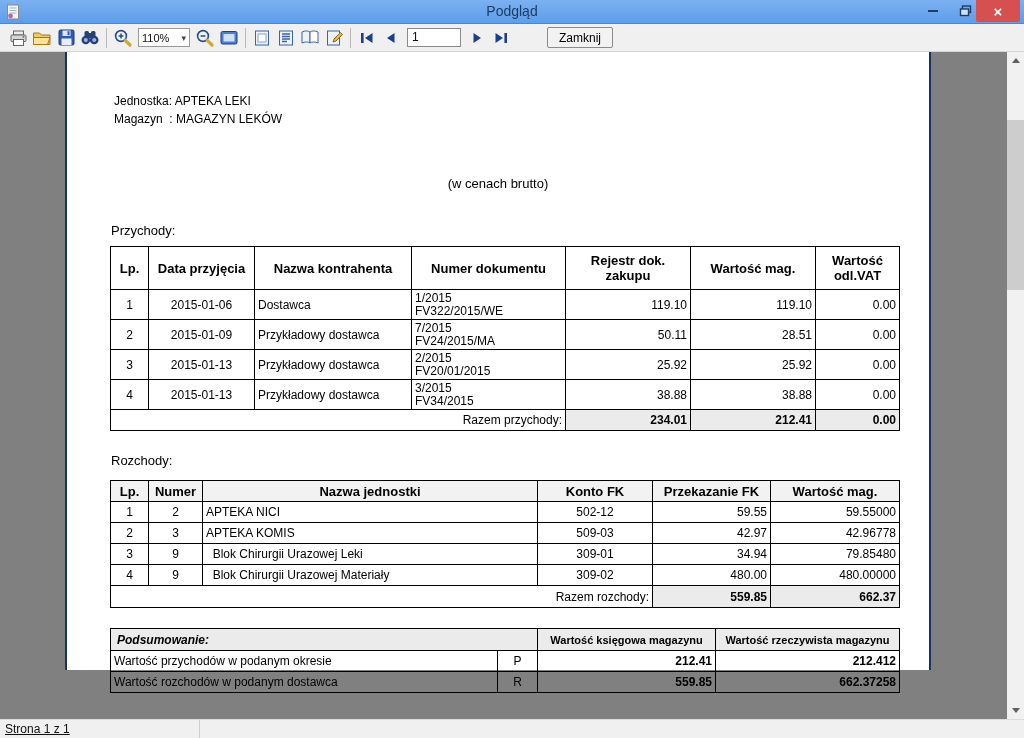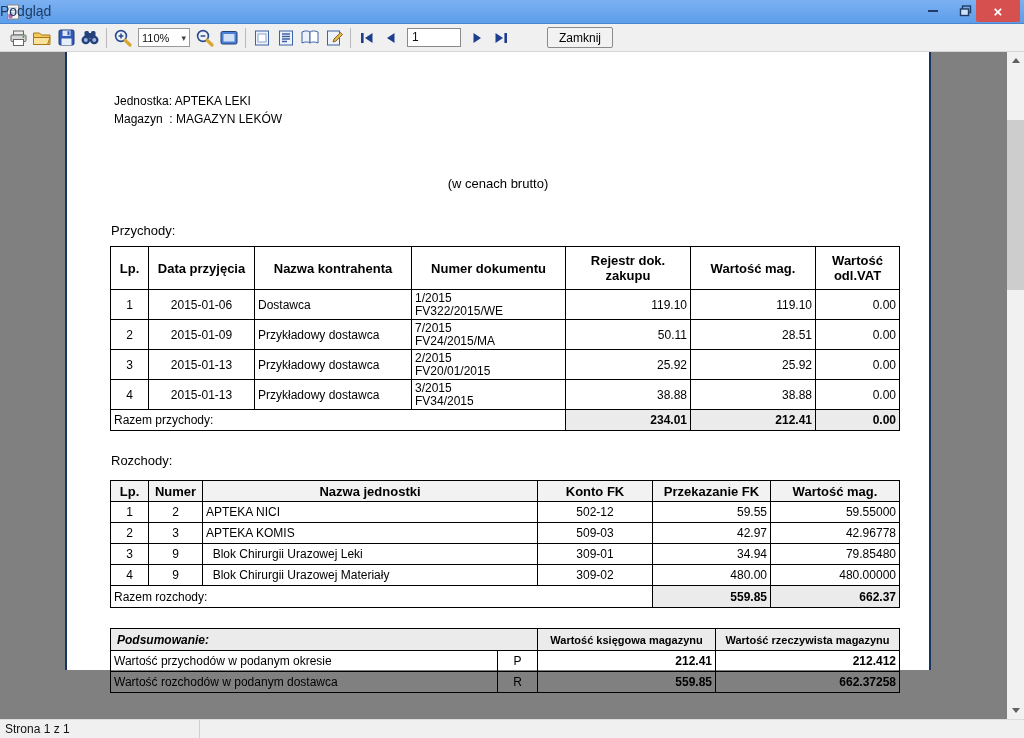--- a/index.html
+++ b/index.html
@@ -9,21 +9,21 @@
     font-family:"Liberation Sans", sans-serif; background:#f0f0f0;
   }
   
   .titlebar {
     position:absolute; left:0; top:0; width:1024px; height:24px;
     background:linear-gradient(#7cb1f2, #5d9dea);
     border-bottom:1px solid #4a86cf;
   }
   .app-icon { position:absolute; left:5px; top:4px; width:16px; height:16px; }
   .title-text {
-    position:absolute; left:0; right:0; top:3px; 
+    position:absolute; left:0; right:0; top:3px; text-align:center;
     font-size:14px; color:#1e3c64;
   }
   .winbtn { position:absolute; top:0; height:22px; display:flex; align-items:center; justify-content:center; }
   .btn-min { right:76px; width:30px; }
   .btn-min .bar { width:10px; height:2px; background:#1e3c64; }
   .btn-max { right:44px; width:30px; }
   .btn-close {
     right:4px; width:44px; background:#d75050; border-radius:0 0 2px 2px;
     color:#fff; font-size:15px; font-weight:bold;
   }
@@ -66,21 +66,21 @@
   .section-label { font-size:13px; }
   
   table.rpt { border-collapse:collapse; table-layout:fixed; position:absolute; }
   table.rpt td, table.rpt th { border:1px solid #000; font-size:12px; padding:1px 3px; overflow:hidden; }
   table.rpt th { font-weight:bold; text-align:center; white-space:pre-line; font-size:13px; }
   td.c { text-align:center; }
   td.l { text-align:left; }
   td.r { text-align:right; }
   td.pre { white-space:pre-wrap; font-size:11px; line-height:13px; }
   tr.hdr2 th { background:#f2f2f2; }
-  td.tot-label { border:none; background:transparent; text-align:left; font-size:13px; padding-right:6px; }
+  td.tot-label { border:none; background:transparent; text-align:right; font-size:13px; padding-right:6px; }
   td.totcell { background:#ebebeb; font-weight:bold; font-size:13px; border-width:2px; }
   table.sum th { background:#ebebeb; }
   table.sum th.left { text-align:left; padding-left:6px; font-size:12px;font-style:italic; }
   table.sum th.vcol { font-size:11px; }
   td.ind { padding-left:9px; }
   td.bold { font-weight:bold; font-size:13px; }
   
   .vscroll {
     position:absolute; right:0; top:0; width:17px; height:667px; background:#f1f1f1;
   }
@@ -89,21 +89,21 @@
   .sb-down { bottom:0; }
   .tri-up { width:0; height:0; border-left:4px solid transparent; border-right:4px solid transparent; border-bottom:5px solid #606060; }
   .tri-down { width:0; height:0; border-left:4px solid transparent; border-right:4px solid transparent; border-top:5px solid #606060; }
   .sb-thumb { position:absolute; left:0; top:68px; width:17px; height:170px; background:#cdcdcd; }
   
   .statusbar {
     position:absolute; left:0; top:719px; width:1024px; height:19px;
     background:#f0f0f0; border-top:1px solid #dcdcdc; font-size:12px; color:#111;
     display:flex; align-items:center;
   }
-  .status-cell { width:200px; padding-left:5px; height:100%; display:flex; align-items:center; border-right:1px solid #cfcfcf; }
+  .status-cell { width:200px; padding-left:5px; height:100%; display:flex; align-items:center; border-right:1px solid #cfcfcf;text-decoration:underline; }
   svg { display:block; }
 </style>
 </head>
 <body>
 
 <div class="window">
 
   <div class="titlebar">
     <span class="app-icon">
       <svg width="16" height="16" viewBox="0 0 16 16">

